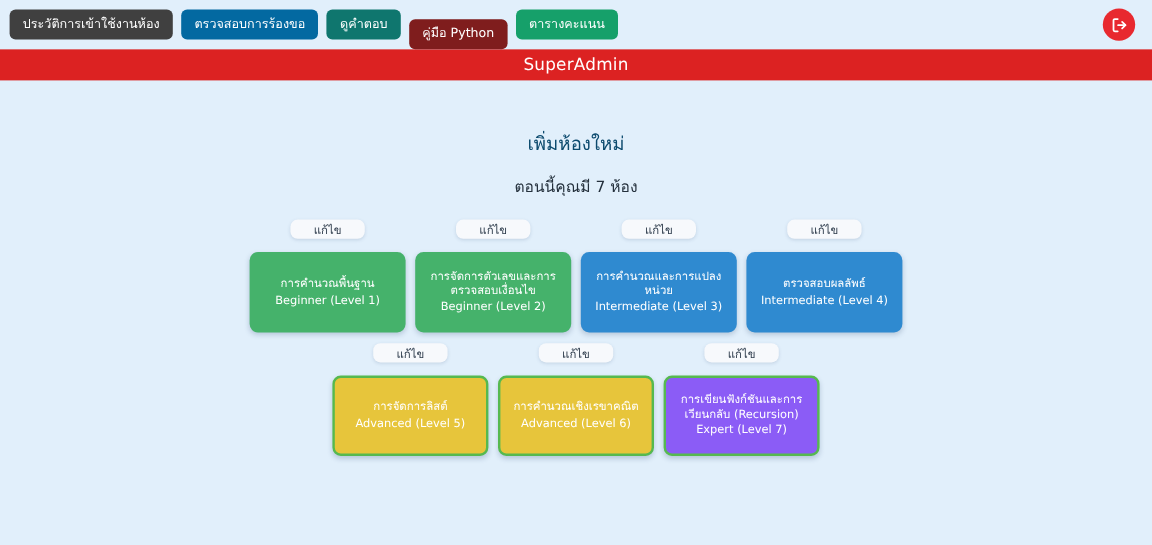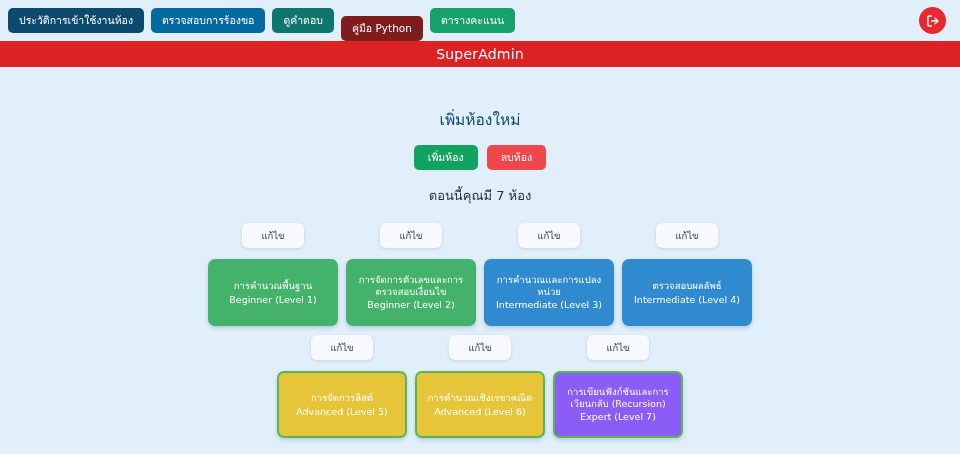--- a/index.html
+++ b/index.html
@@ -31,21 +31,21 @@
     height: 25px;
     padding: 0 11px;
     margin-right: 7px;
     cursor: pointer;
     white-space: nowrap;
     line-height: 25px;
     display: inline-flex;
     align-items: center;
     justify-content: center;
   }
-  .nav-history   { background: #0c4a6e; }
+  .nav-history   { background: #404040; }
   .nav-requests  { background: #0369a1; }
   .nav-answers   { background: #0f766e; }
   .nav-manual    { background: #7f1d1d; margin-top: 16px; }
   .nav-scores    { background: #16a06a; }
 
   .logout-btn {
     position: absolute;
     right: 14px;
     top: 7px;
     width: 27px;
@@ -126,21 +126,21 @@
     flex-direction: column;
     align-items: center;
   }
   .edit-btn {
     background: #f7f9fc;
     border: none;
     border-radius: 6px;
     color: #2c3a4a;
     font-size: 9.5px;
     font-family: "DejaVu Sans", "Liberation Sans", sans-serif;
-    height: 25px;
+    height: 16px;
     width: 62px;
     margin-bottom: 11px;
     cursor: pointer;
     box-shadow: 0 1px 3px rgba(40,70,110,.17);
     display: inline-flex;
     align-items: center;
     justify-content: center;
   }
   .room-card {
     width: 130px;
@@ -188,24 +188,20 @@
 </div>
 
 <div class="header-band">
   <span class="header-band-title">SuperAdmin</span>
 </div>
 
 <div class="main">
 
   <div class="page-title">เพิ่มห้องใหม่</div>
 
-  <div class="action-row">
-    <button class="action-btn btn-add">เพิ่มห้อง</button>
-    <button class="action-btn btn-delete">ลบห้อง</button>
-  </div>
 
   <div class="room-count">ตอนนี้คุณมี 7 ห้อง</div>
 
   <div class="card-row">
 
     <div class="card-col">
       <button class="edit-btn">แก้ไข</button>
       <div class="room-card c-green">
         <div class="room-name">การคำนวณพื้นฐาน</div>
         <div class="room-level">Beginner (Level 1)</div>

